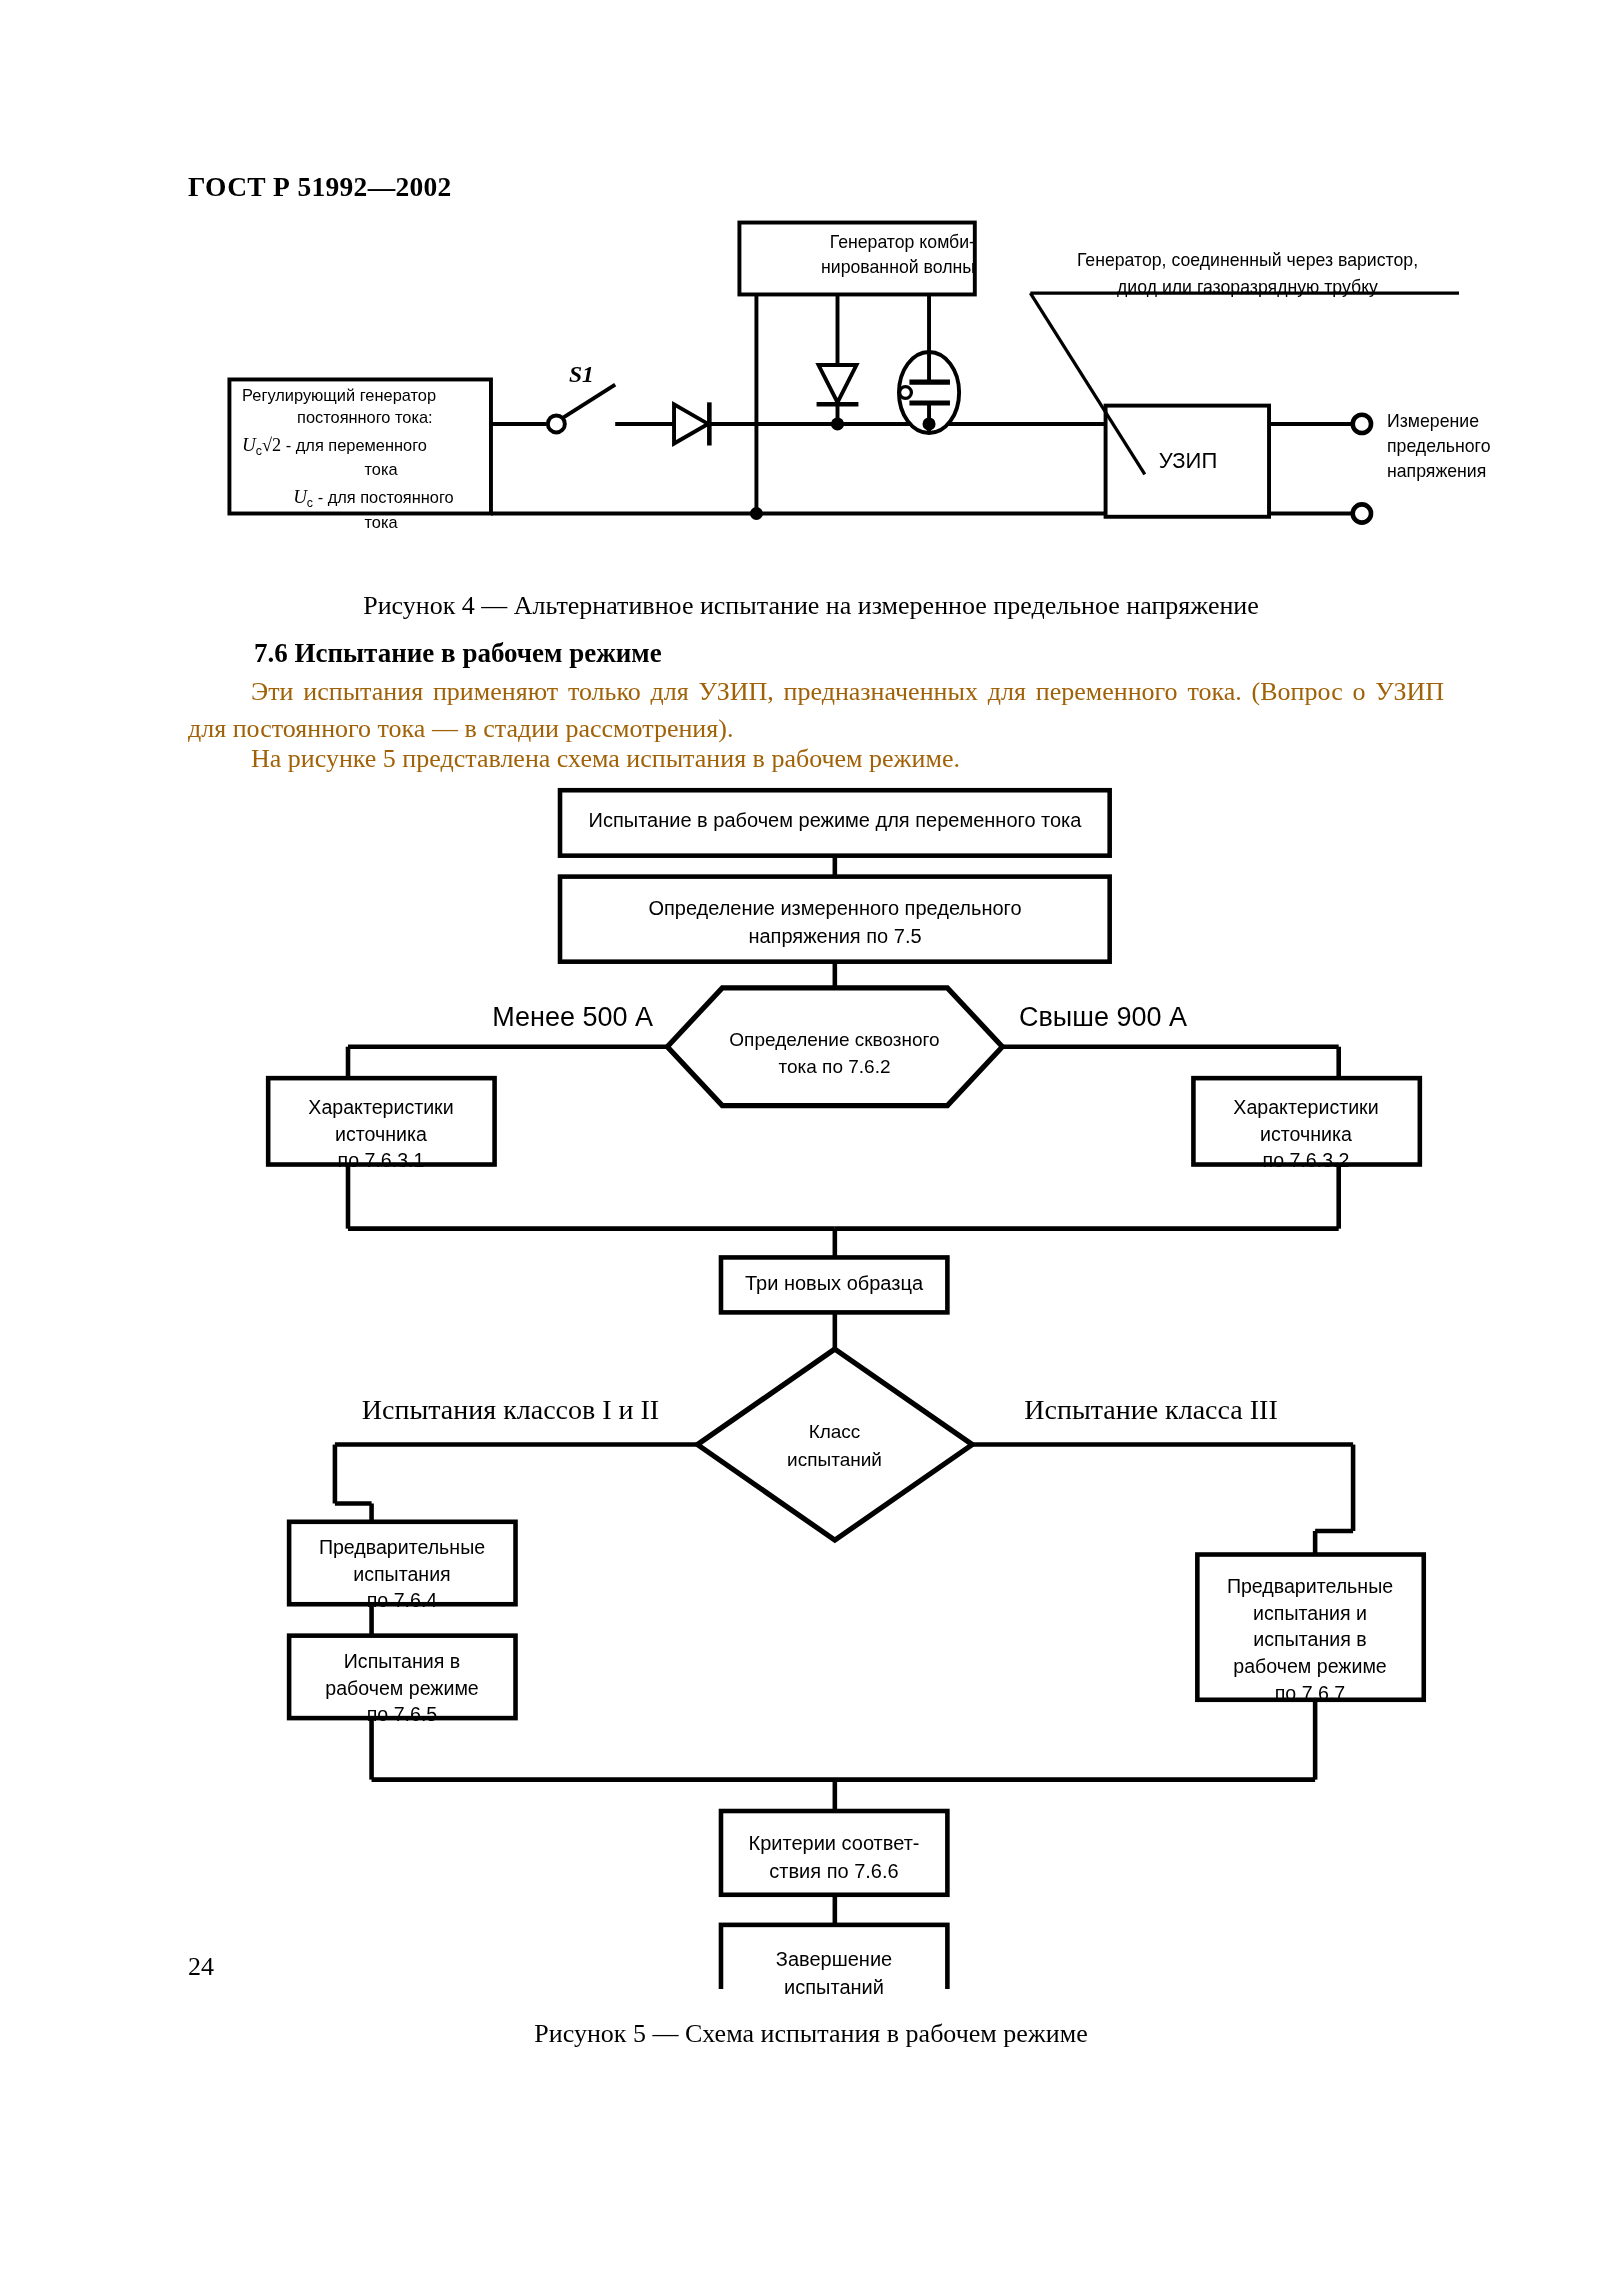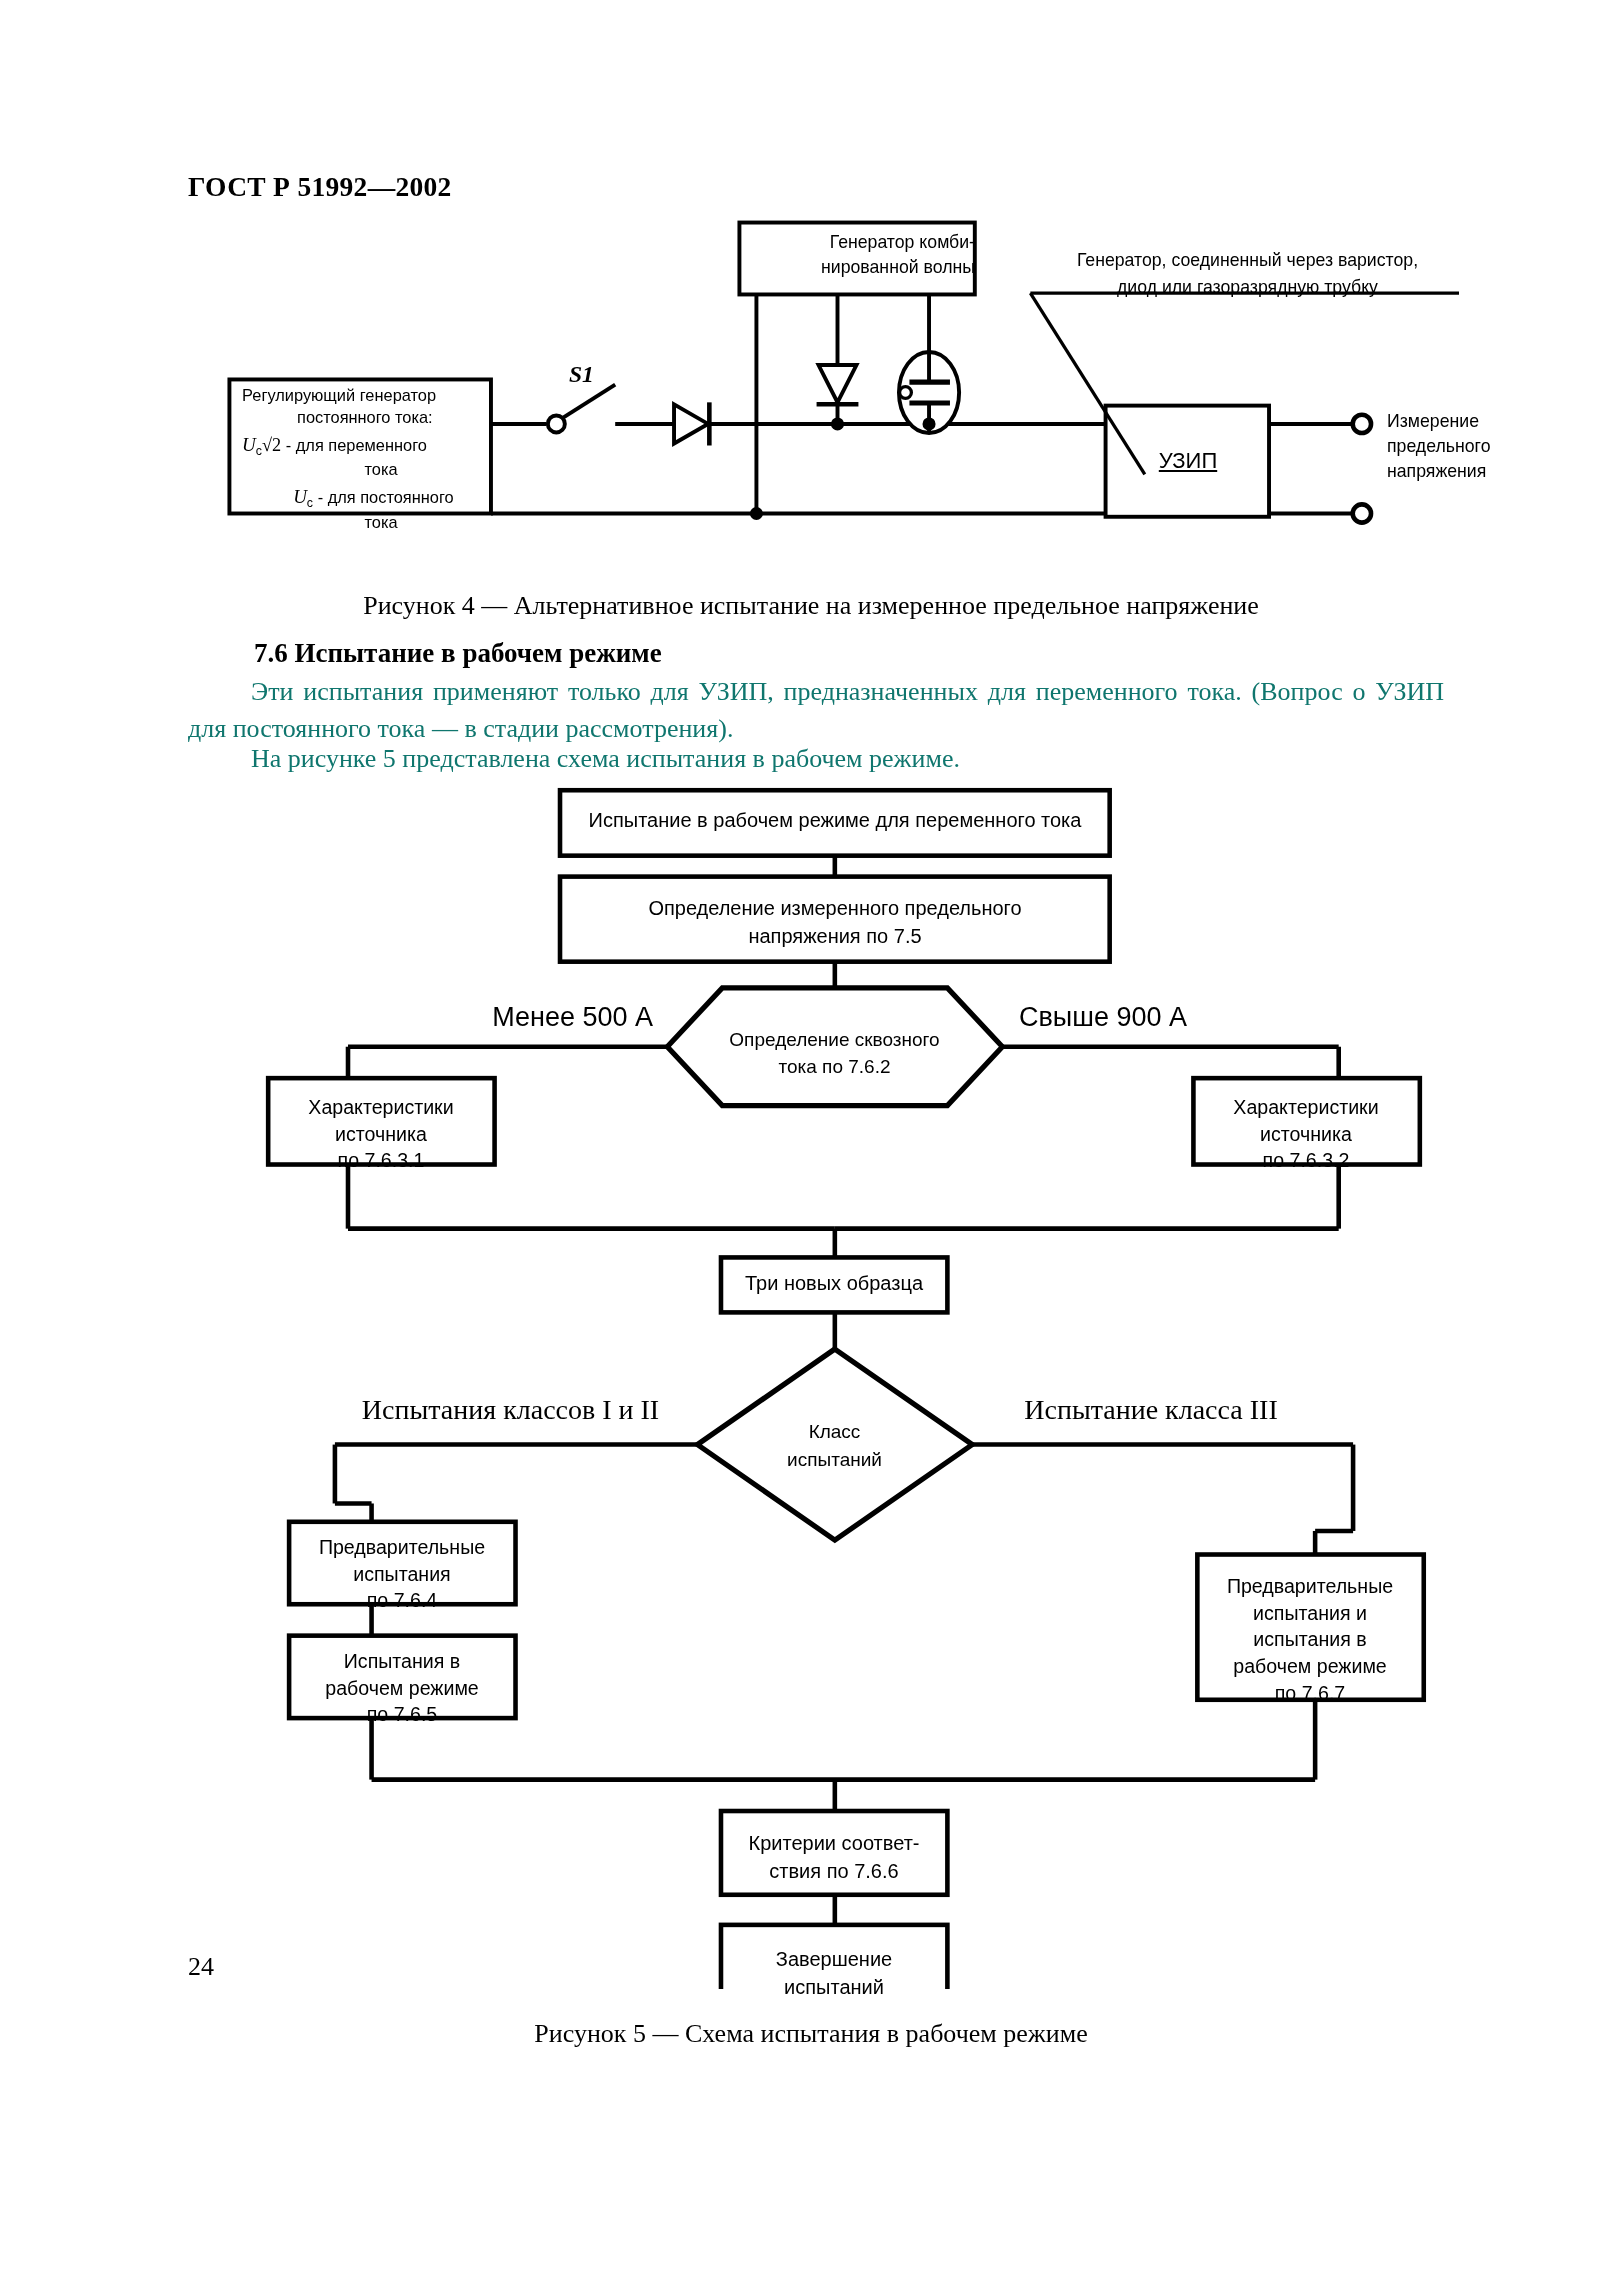--- a/index.html
+++ b/index.html
@@ -28,21 +28,21 @@
     font-weight: bold;
     font-size: 27.5px;
     letter-spacing: 0.3px;
   }
   
   .body-text {
     position: absolute;
     font-family: "Liberation Serif", serif;
     font-size: 26px;
     line-height: 1.42;
-    color: #0f766e;
+    color: #a16207;
   }
   .sec-heading {
     position: absolute;
     left: 254px;
     top: 638px;
     font-family: "Liberation Serif", serif;
     font-weight: bold;
     font-size: 27px;
   }
   .para1 {
@@ -167,21 +167,21 @@
         <i style="font-family:'Liberation Serif',serif; font-size:19px;">U</i><sub style="font-size:12.4px;">c</sub>
         <span>- для постоянного</span>
       </div>
       <div style="text-align:center; padding-left:39px;">тока</div>
     </div>
 
     <div style="position:absolute; left:353px; top:145px;
                 font-family:'Liberation Serif',serif; font-style:italic; font-size:23.6px; font-weight:600;">S1</div>
 
     <div style="position:absolute; left:890px; top:232px; width:164px; text-align:center;
-                font-family:'Liberation Sans',sans-serif; font-size:22px; font-weight:500;text-decoration:underline;">УЗИП</div>
+                font-family:'Liberation Sans',sans-serif; font-size:22px; font-weight:500;">УЗИП</div>
 
     <div style="position:absolute; left:1171px; top:193px; width:183px;
                 font-family:'Liberation Sans',sans-serif; font-size:17.7px; line-height:1.42; font-weight:500;">
       <div>Измерение</div>
       <div>предельного</div>
       <div>напряжения</div>
     </div>
   </div>
 
   <div class="fig-caption" style="top:568px;margin-top:23px;">Рисунок 4 — Альтернативное испытание на измеренное предельное напряжение</div>

